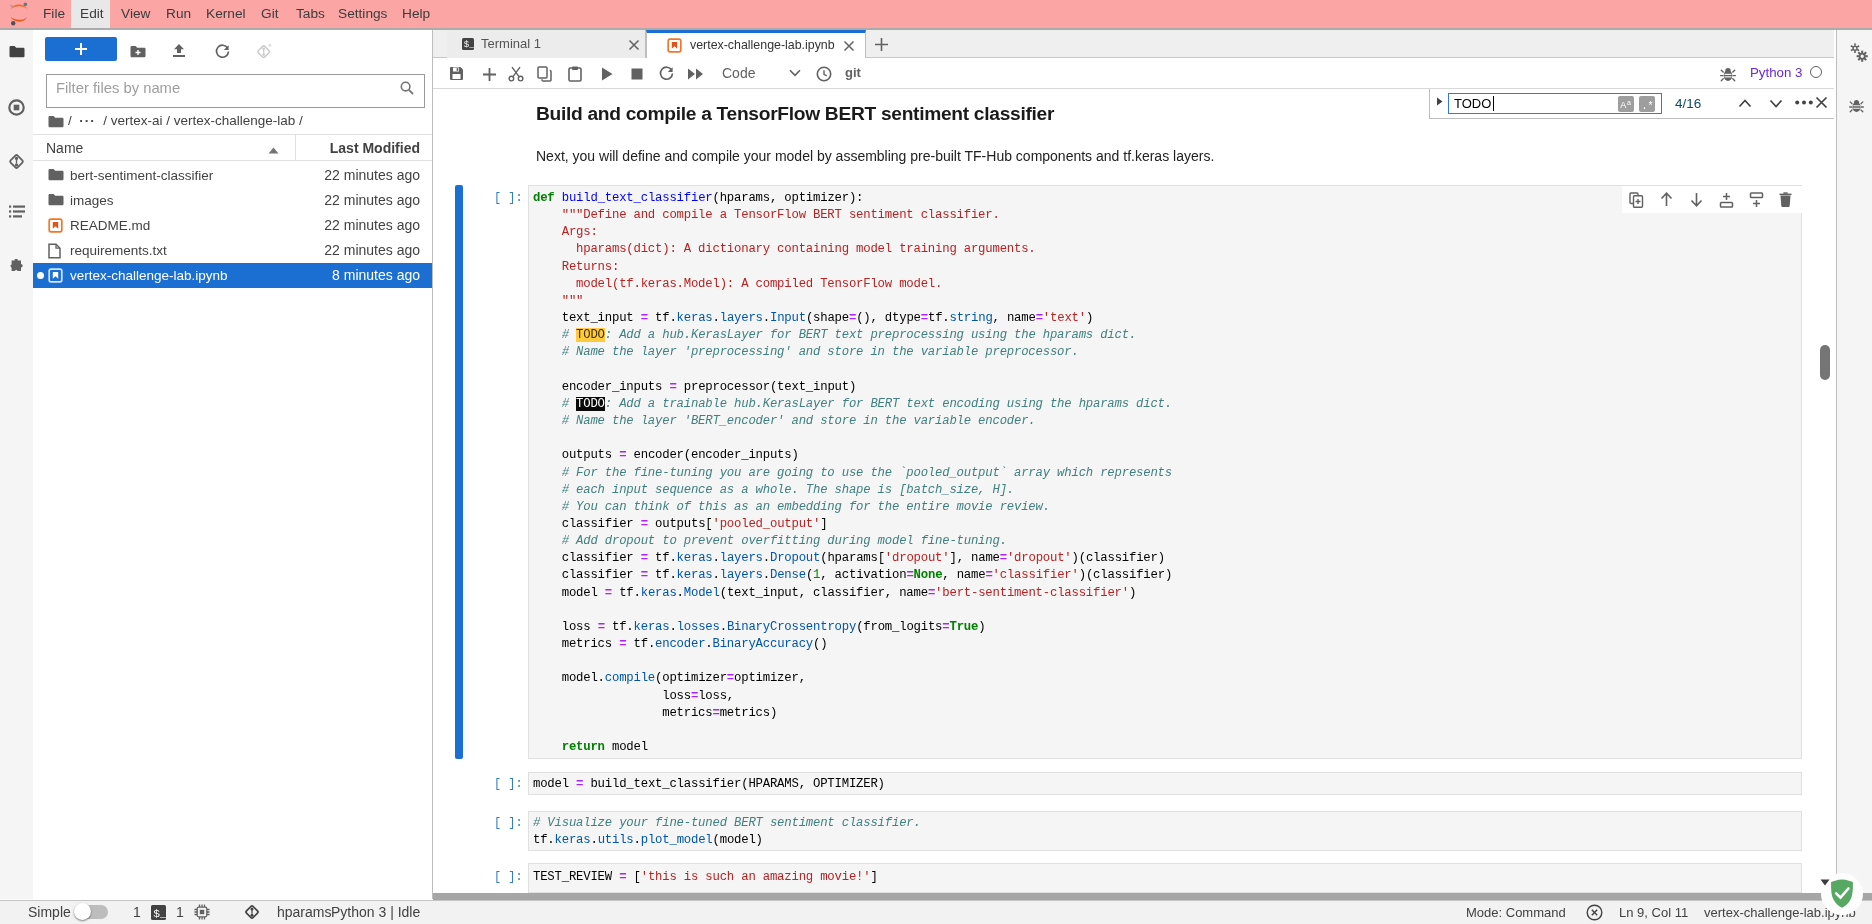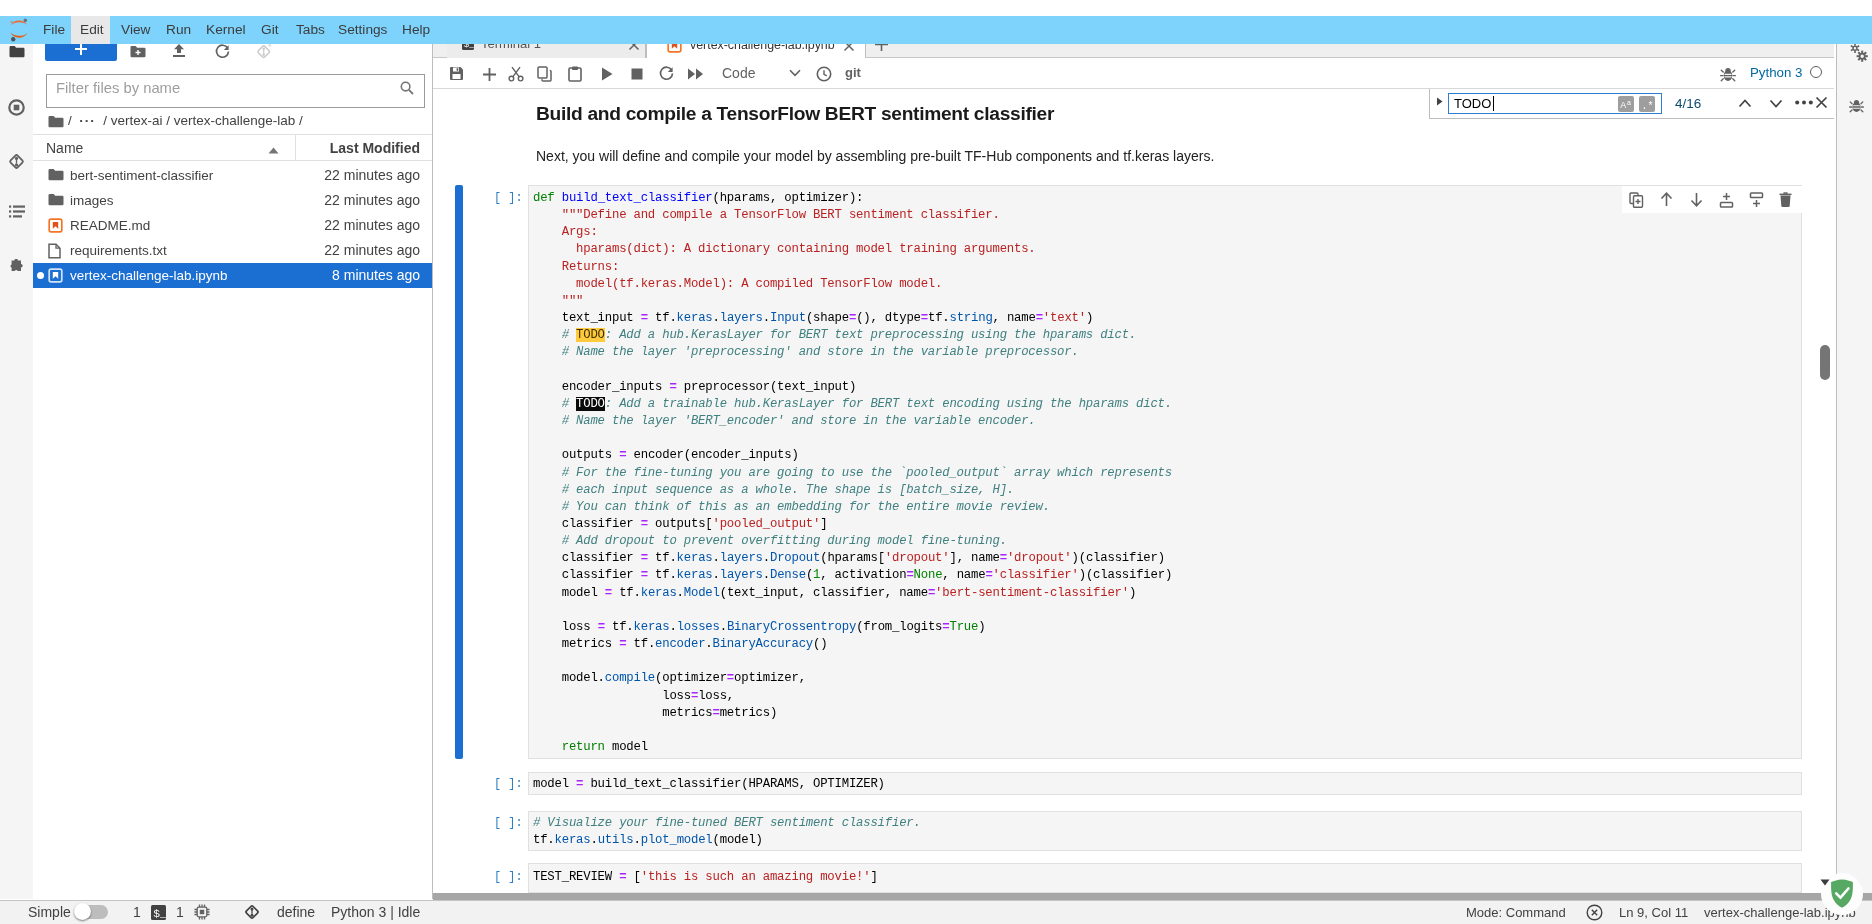--- a/index.html
+++ b/index.html
@@ -1,31 +1,31 @@
 <!DOCTYPE html>
 <html><head><meta charset="utf-8">
 <style>
 *{margin:0;padding:0;box-sizing:border-box}
 html,body{width:1872px;height:924px;overflow:hidden;background:#fff;font-family:"Liberation Sans",sans-serif;-webkit-font-smoothing:antialiased}
 .abs{position:absolute}
 svg{display:block}
 pre{font-family:"Liberation Mono",monospace;font-size:12.3px;letter-spacing:-0.2px;line-height:17.15px;margin:0}
-pre .k{color:#008000;font-weight:normal} pre .d{color:#0000ff} pre .p{color:#0055aa}
+pre .k{color:#008000;font-weight:bold} pre .d{color:#0000ff} pre .p{color:#0055aa}
 pre .o{color:#aa22ff;font-weight:bold} pre .s{color:#ba2121} pre .c{color:#408080;font-style:italic}
 pre .n{color:#008800}
 pre .t1{background:#ffcb3d;color:#403000} pre .t2{background:#0a0a0a;color:#fff}
 .fic{position:absolute;left:48px}
 .fnm{position:absolute;left:70px;font-size:13.5px;color:#424242;line-height:25px;white-space:nowrap}
 .fwh{position:absolute;right:1452px;font-size:14px;color:#424242;line-height:25px}
 .prompt{position:absolute;left:494px;font-family:"Liberation Mono",monospace;font-size:11.9px;color:#307fc1}
 .cellbox{position:absolute;left:528px;width:1274px;background:#f5f5f5;border:1px solid #e0e0e0}
 </style></head>
 <body>
 
-<div class="abs" style="left:0;top:16px;width:1872px;height:28px;background:#7dd3fc;font-size:13.7px;color:#3c3c3c;z-index:5">
+<div class="abs" style="left:0;top:0;width:1872px;height:28px;background:#fca5a5;font-size:13.7px;color:#3c3c3c;z-index:5">
   <div class="abs" style="left:71px;top:0;width:39px;height:28px;background:#e8e8e8"></div>
   <div class="abs" style="left:3px;top:0px">
       <svg width="30" height="30" viewBox="0 0 30 30">
         <path fill="#ef6c2a" d="M7.6 9.3 C10.2 2.8 21.2 2.8 24.2 9.0 C20.5 5.2 11.5 5.3 7.6 9.3 Z"></path>
 <path fill="#e55f15" d="M7.4 16.6 C10.2 23.4 21.2 23.4 24.4 16.9 C20.5 20.9 11.5 20.8 7.4 16.6 Z"></path>
 <circle cx="22.3" cy="4.4" r="1.8" fill="#6d7478"></circle>
         <circle cx="8.6" cy="5.9" r="1.1" fill="#9e9e9e"></circle>
         <circle cx="10.2" cy="23.2" r="2.2" fill="#4e5457"></circle>
       </svg>
     </div>
@@ -294,21 +294,21 @@
       <circle cx="8.0" cy="4.8" r="2.72" fill="#616161"></circle>
       <ellipse cx="8.0" cy="9.6" rx="4.32" ry="5.28" fill="#616161"></ellipse>
       <g stroke="#616161" stroke-width="1.36" stroke-linecap="round">
         <path d="M3.2 6.08 L1.28 4.16 M12.8 6.08 L14.72 4.16 M2.88 9.6 H0.64 M13.12 9.6 H15.36 M3.2 12.8 L1.28 14.72 M12.8 12.8 L14.72 14.72"></path>
       </g>
       <g stroke="#f5f5f5" stroke-width="1.12">
         <path d="M4.48 8.32 H11.52 M4.48 10.88 H11.52"></path>
       </g>
     </svg>
   </div>
-<span class="abs" style="left:1750px;top:58px;line-height:30px;font-size:13.3px;color:#0369a1">Python 3</span>
+<span class="abs" style="left:1750px;top:58px;line-height:30px;font-size:13.3px;color:#6d28d9">Python 3</span>
 <div class="abs" style="left:1810px;top:66px;width:12px;height:12px;border:1.5px solid #616161;border-radius:50%"></div>
 
 <div class="abs" style="left:536px;top:103px;font-size:19.2px;font-weight:bold;letter-spacing:-0.3px;color:#1a1a1a">Build and compile a TensorFlow BERT sentiment classifier</div>
 <div class="abs" style="left:536px;top:148px;font-size:14px;color:#212121">Next, you will define and compile your model by assembling pre-built TF-Hub components and tf.keras layers.</div>
 
 <div class="abs" style="left:455px;top:185px;width:8px;height:574px;background:#1c6fd2;border-radius:2px"></div>
 <div class="prompt" style="top:191px">[ ]:</div>
 <div class="cellbox" style="top:185px;height:574px"></div>
 <pre class="abs" style="left:533px;top:190px"><span class="k">def</span> <span class="d">build_text_classifier</span>(hparams, optimizer):
 <span class="s">    """Define and compile a TensorFlow BERT sentiment classifier.</span>
@@ -511,21 +511,21 @@
       </svg>
     </div>
   <div style="position:absolute;left:243px;top:2px">
       <svg width="18" height="18" viewBox="0 0 18 18">
         <rect x="4.32" y="4.32" width="9.36" height="9.36" transform="rotate(45 9.0 9.0)" rx="1.6" fill="none" stroke="#424242" stroke-width="1.71"></rect>
         <circle cx="9.0" cy="6.12" r="1.53" fill="#424242"></circle>
         <circle cx="9.0" cy="12.24" r="1.53" fill="#424242"></circle>
         <path stroke="#424242" stroke-width="1.2600000000000002" d="M9.0 7.2 V10.799999999999999"></path>
       </svg>
     </div>
-  <span style="position:absolute;left:277px;top:0;line-height:23px">define</span>
+  <span style="position:absolute;left:277px;top:0;line-height:23px">hparams</span>
   <span style="position:absolute;left:331px;top:0;line-height:23px">Python 3 | Idle</span>
   <span style="position:absolute;left:1466px;top:0;line-height:23px;font-size:13px">Mode: Command</span>
   <div style="position:absolute;left:1586px;top:3px">
       <svg width="17" height="17" viewBox="0 0 17 17">
         <circle cx="8.5" cy="8.5" r="7.3" fill="none" stroke="#424242" stroke-width="1.4"></circle>
         <path stroke="#424242" stroke-width="1.4" d="M5.8 5.8 L11.2 11.2 M11.2 5.8 L5.8 11.2"></path>
       </svg>
     </div>
   <span style="position:absolute;left:1619px;top:0;line-height:23px;font-size:13px">Ln 9, Col 11</span>
   <span style="position:absolute;left:1704px;top:0;line-height:23px;font-size:13px">vertex-challenge-lab.ipynb</span>

